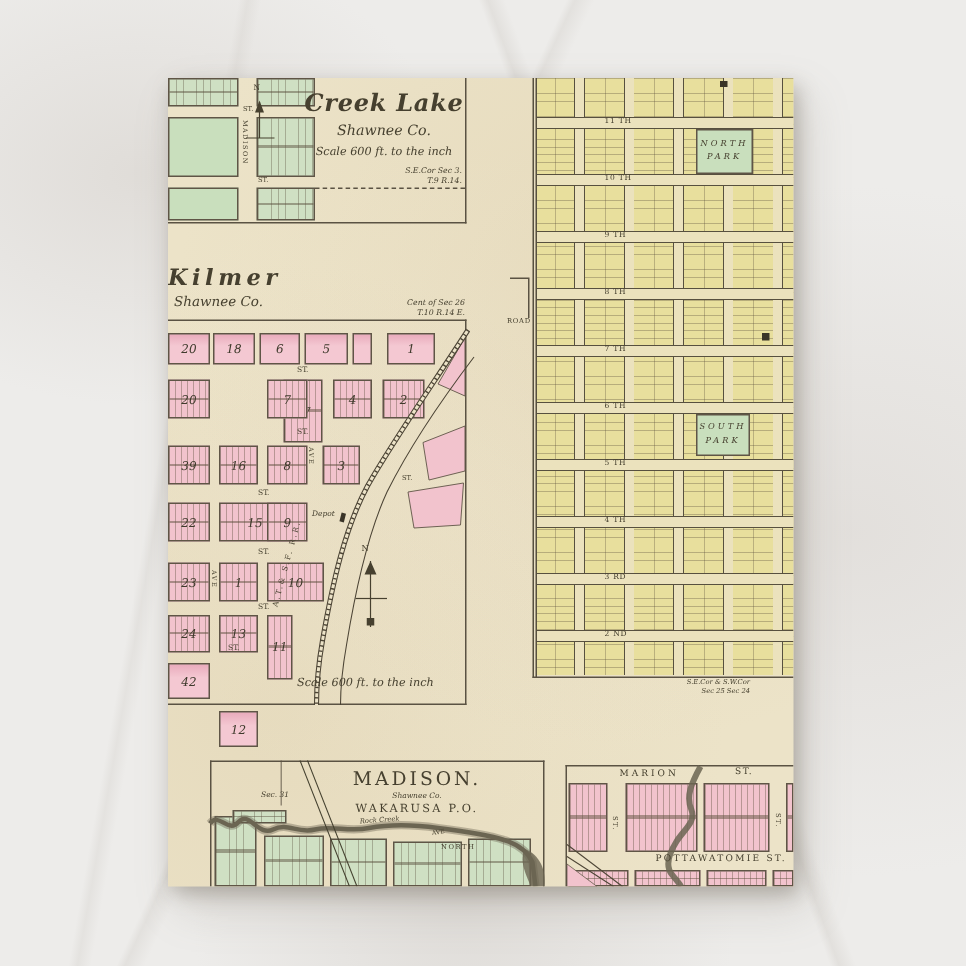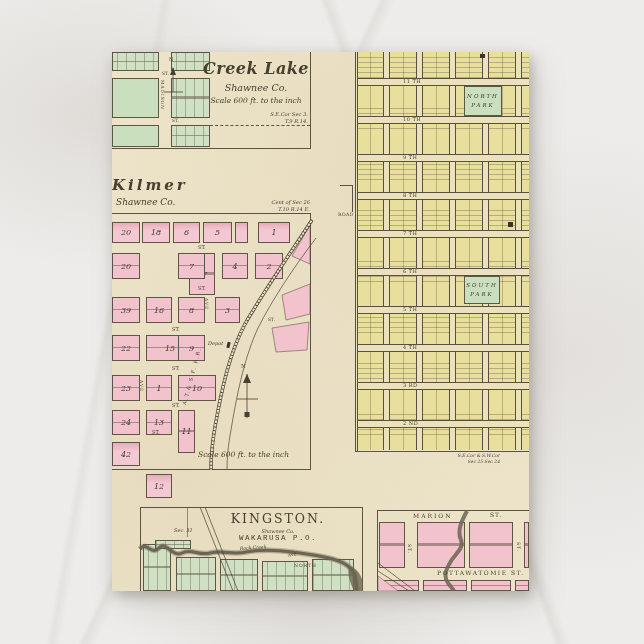--- a/index.html
+++ b/index.html
@@ -228,23 +228,23 @@
 
     <div class="icon-dark" style="left:368px;top:2px;width:5px;height:4px;"></div>
     <div class="icon-dark" style="left:396px;top:170px;width:5px;height:5px;"></div>
   </div>
 
   <div>
     <div class="ln" style="left:28px;top:455px;width:223px;height:1px;"></div>
     <div class="ln" style="left:28px;top:455px;width:1px;height:84px;"></div>
     <div class="ln" style="left:250px;top:455px;width:1px;height:84px;"></div>
 
-    <div class="lbl c" style="left:105px;top:461px;width:122px;font-size:12.5px;letter-spacing:2px;">KINGSTON.</div>
+    <div class="lbl c" style="left:105px;top:461px;width:122px;font-size:12.5px;letter-spacing:2px;">MADISON.</div>
     <div class="lbl c it" style="left:136px;top:477px;width:60px;font-size:5px;">Shawnee Co.</div>
-    <div class="lbl c" style="left:116px;top:483px;width:100px;font-size:7.5px;letter-spacing:1.5px;font-family:Liberation Mono, monospace;">WAKARUSA P.O.</div>
+    <div class="lbl c" style="left:116px;top:483px;width:100px;font-size:7.5px;letter-spacing:1.5px;">WAKARUSA P.O.</div>
     <span class="lbl it" style="left:62px;top:476px;font-size:5px;">Sec. 31</span>
 
     <div class="blk gn" style="left:31px;top:492px;width:28px;height:47px;"></div>
     <div class="blk gn" style="left:43px;top:488px;width:36px;height:9px;"></div>
     <div class="blk gn" style="left:64px;top:505px;width:40px;height:34px;"></div>
     <div class="blk gn" style="left:108px;top:507px;width:38px;height:32px;"></div>
     <div class="blk gn" style="left:150px;top:509px;width:46px;height:30px;"></div>
     <div class="blk gn" style="left:200px;top:507px;width:42px;height:32px;"></div>
 
     <div class="ln" style="left:75px;top:455px;width:1px;height:30px;opacity:.6;"></div>

